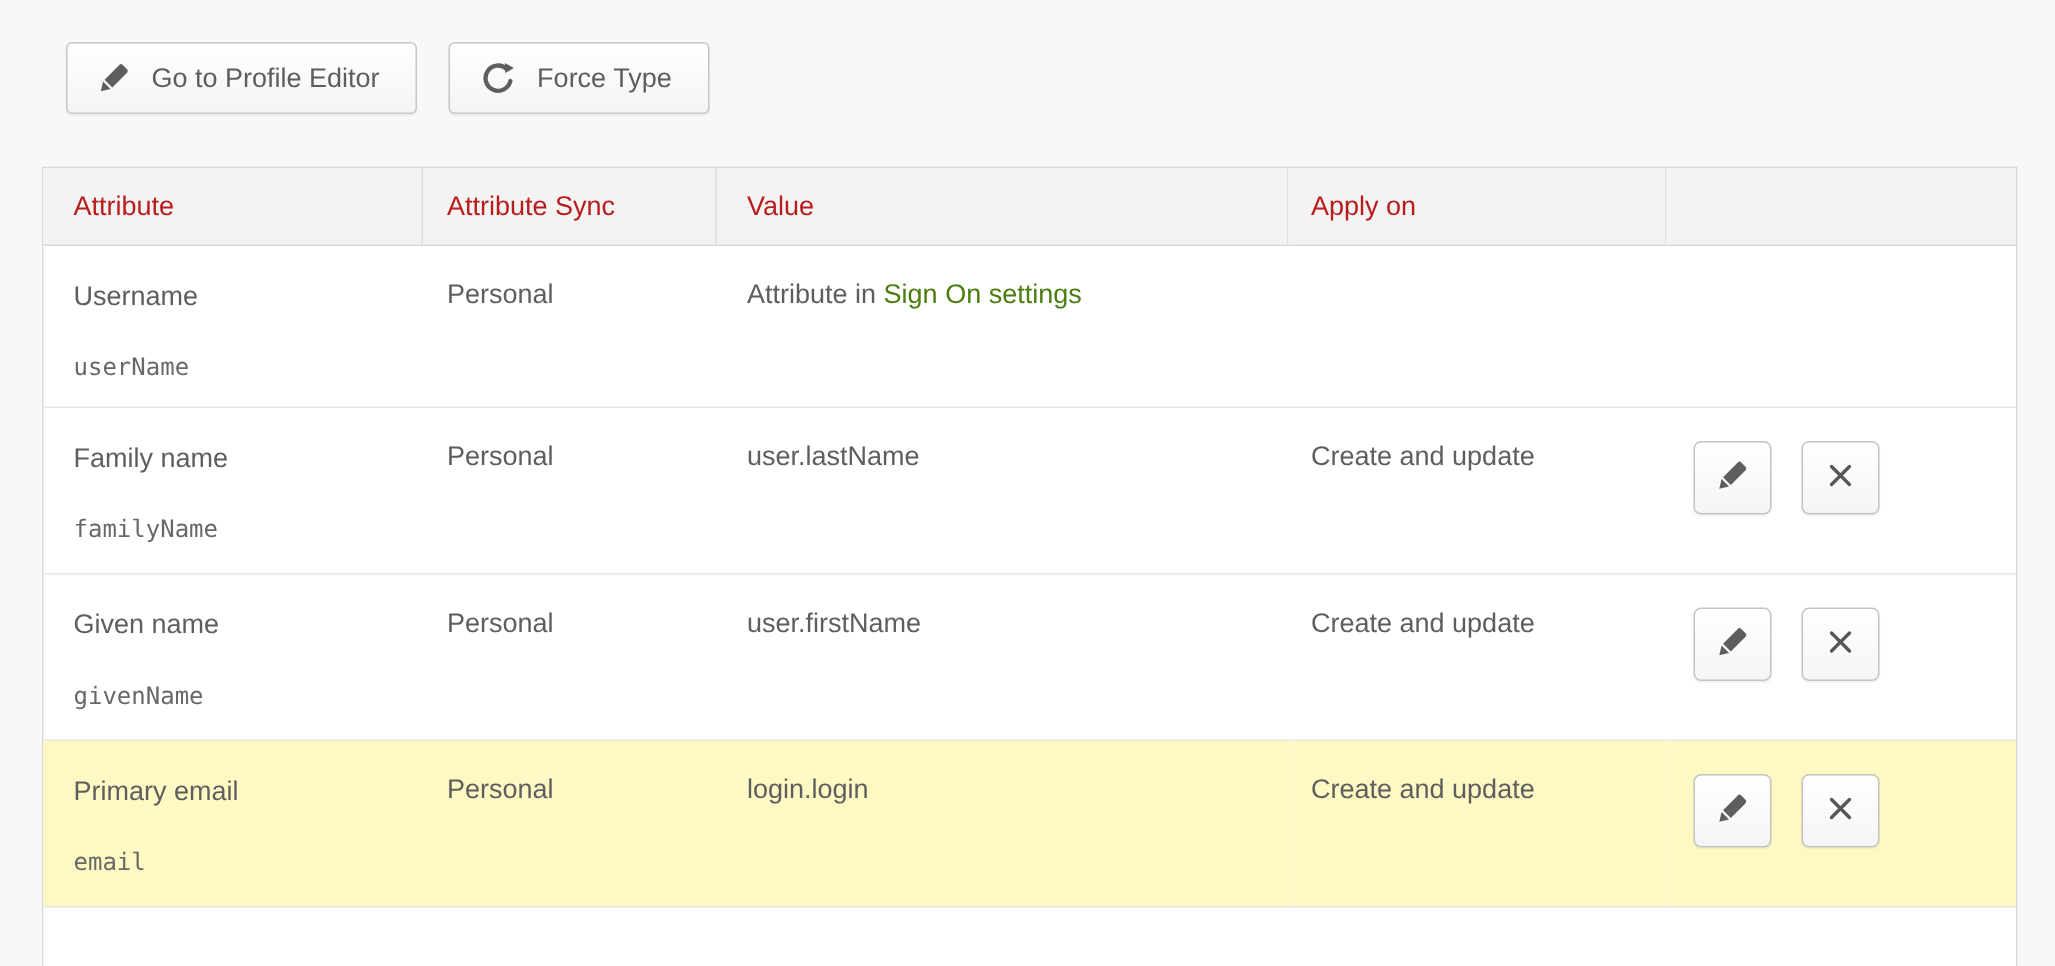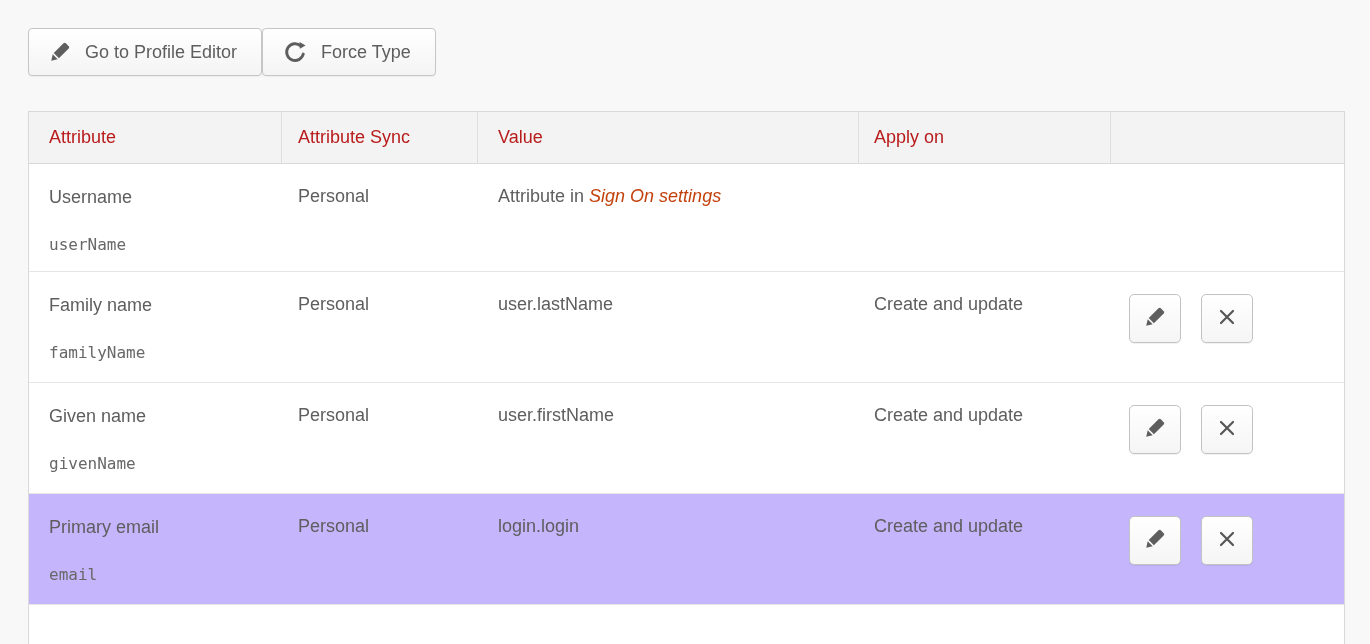--- a/index.html
+++ b/index.html
@@ -7,22 +7,22 @@
     width: 1370px; height: 644px;
     overflow: hidden;
     background: #f8f8f8;
     font-family: "Liberation Sans", sans-serif;
     color: #5e5e5e;
   }
   .page { position: relative; width: 1370px; height: 644px; }
 
   
   .toolbar {
-    position: absolute; top: 28px; left: 28px;
-    display: flex; 
+    position: absolute; top: 28px; left: 44px;
+    display: flex; gap: 21px;
   }
   .btn {
     display: inline-flex; align-items: center; gap: 14px;
     height: 48px; padding: 0 24px 0 20px;
     background: linear-gradient(#ffffff, #f4f4f4);
     border: 1px solid #c6c6c6; border-radius: 4px;
     box-shadow: 0 1px 1px rgba(0,0,0,0.05);
     font-family: "Liberation Sans", sans-serif;
     font-size: 18px; color: #5e5e5e;
     cursor: pointer; box-sizing: border-box;
@@ -48,21 +48,21 @@
     color: #b91c1c; font-size: 18px;
   }
   .attr-table th:last-child { border-right: none; }
   .attr-table td {
     box-sizing: border-box;
     vertical-align: top;
     padding-top: 22px;
     color: #5e5e5e;
   }
   .attr-table tbody tr + tr td { border-top: 1px solid #e6e6e6; }
-  .attr-table tbody tr.highlight td { background: #c4b5fd; }
+  .attr-table tbody tr.highlight td { background: #fef9c3; }
 
   .col-attr      { width: 253px; }
   .col-type      { width: 196px; }
   .col-value     { width: 381px; }
   .col-apply     { width: 252px; }
   .col-actions   { width: 233px; }
 
   th.c1, td.c1 { padding-left: 20px; }
   th.c2, td.c2 { padding-left: 16px; }
   th.c3, td.c3 { padding-left: 20px; }
@@ -73,21 +73,21 @@
   td.c1 .attr-code  {
     margin-top: 27px;
     font-family: "DejaVu Sans Mono", monospace;
     font-size: 16px; color: #686868;
     line-height: 20px;
   }
   tr.r1 td { height: 107px; }
   tr.rn td { height: 111px; }
   tr.partial td { height: 60px; border-top: 1px solid #e6e6e6; background: #ffffff; }
 
-  a.val-link { color: #c2410c; text-decoration: none; cursor: pointer; font-style: italic; }
+  a.val-link { color: #4d7c0f; text-decoration: none; cursor: pointer; }
 
   
   .row-actions { display: flex; gap: 20px; }
   .icon-btn {
     width: 52px; height: 49px;
     display: inline-flex; align-items: center; justify-content: center;
     background: linear-gradient(#ffffff, #f5f5f5);
     border: 1px solid #c3c3c3; border-radius: 5px;
     box-shadow: 0 1px 1px rgba(0,0,0,0.06);
     cursor: pointer; padding: 0; box-sizing: border-box;

